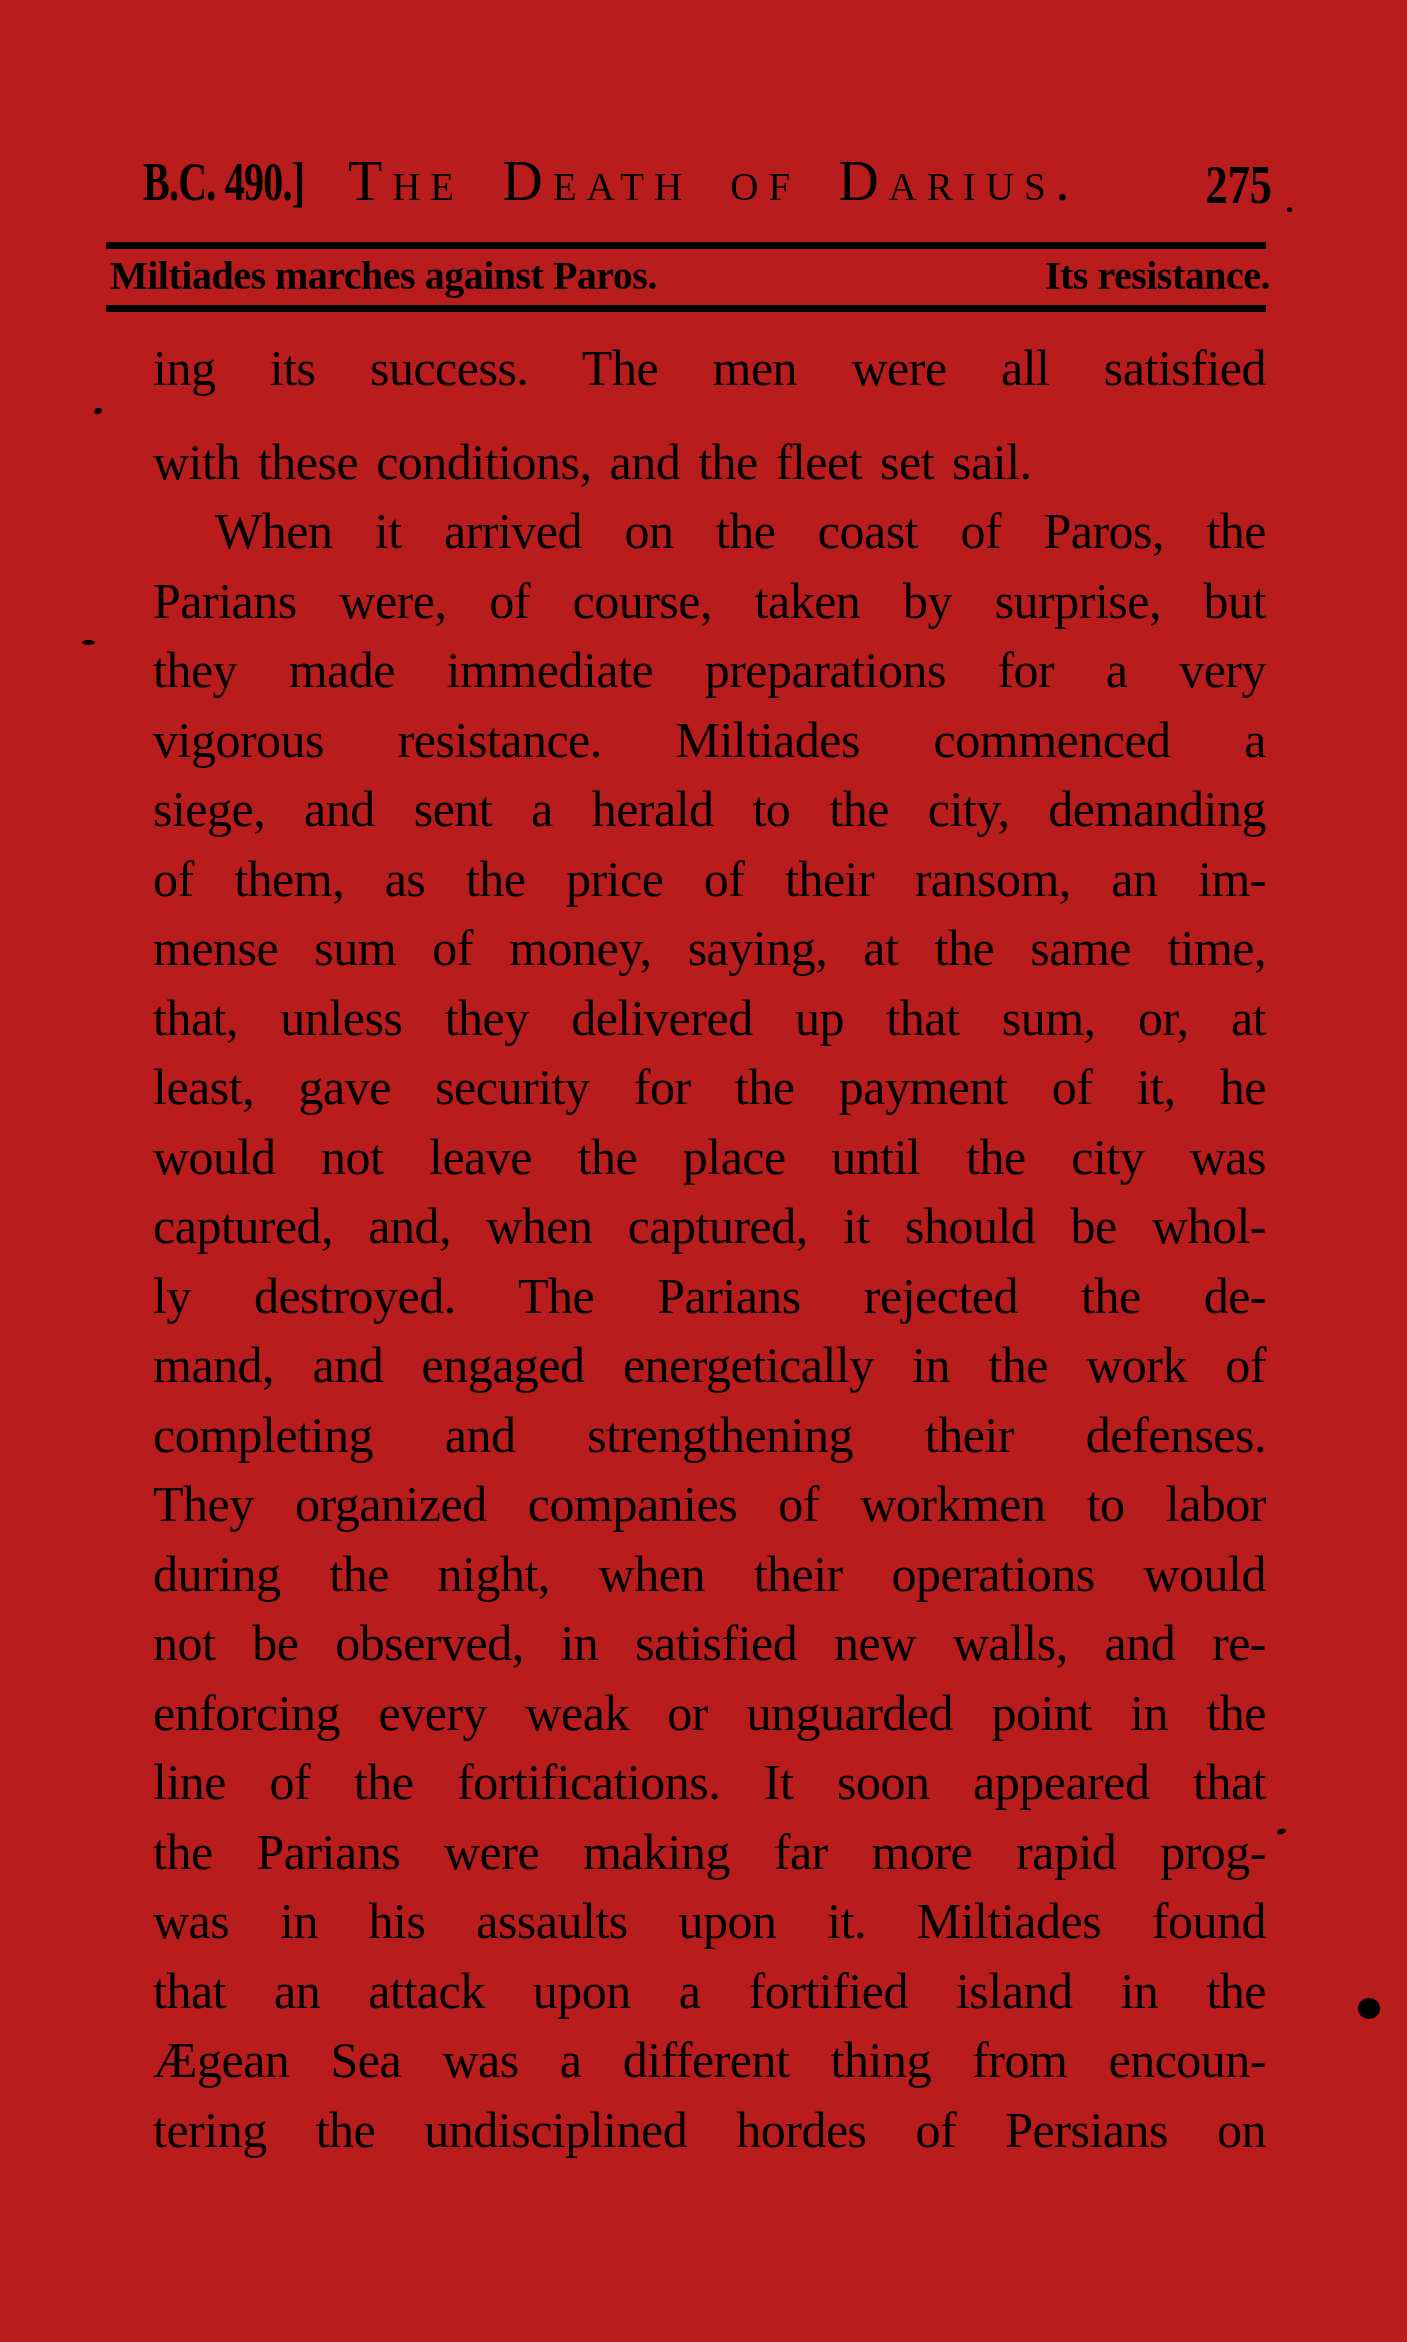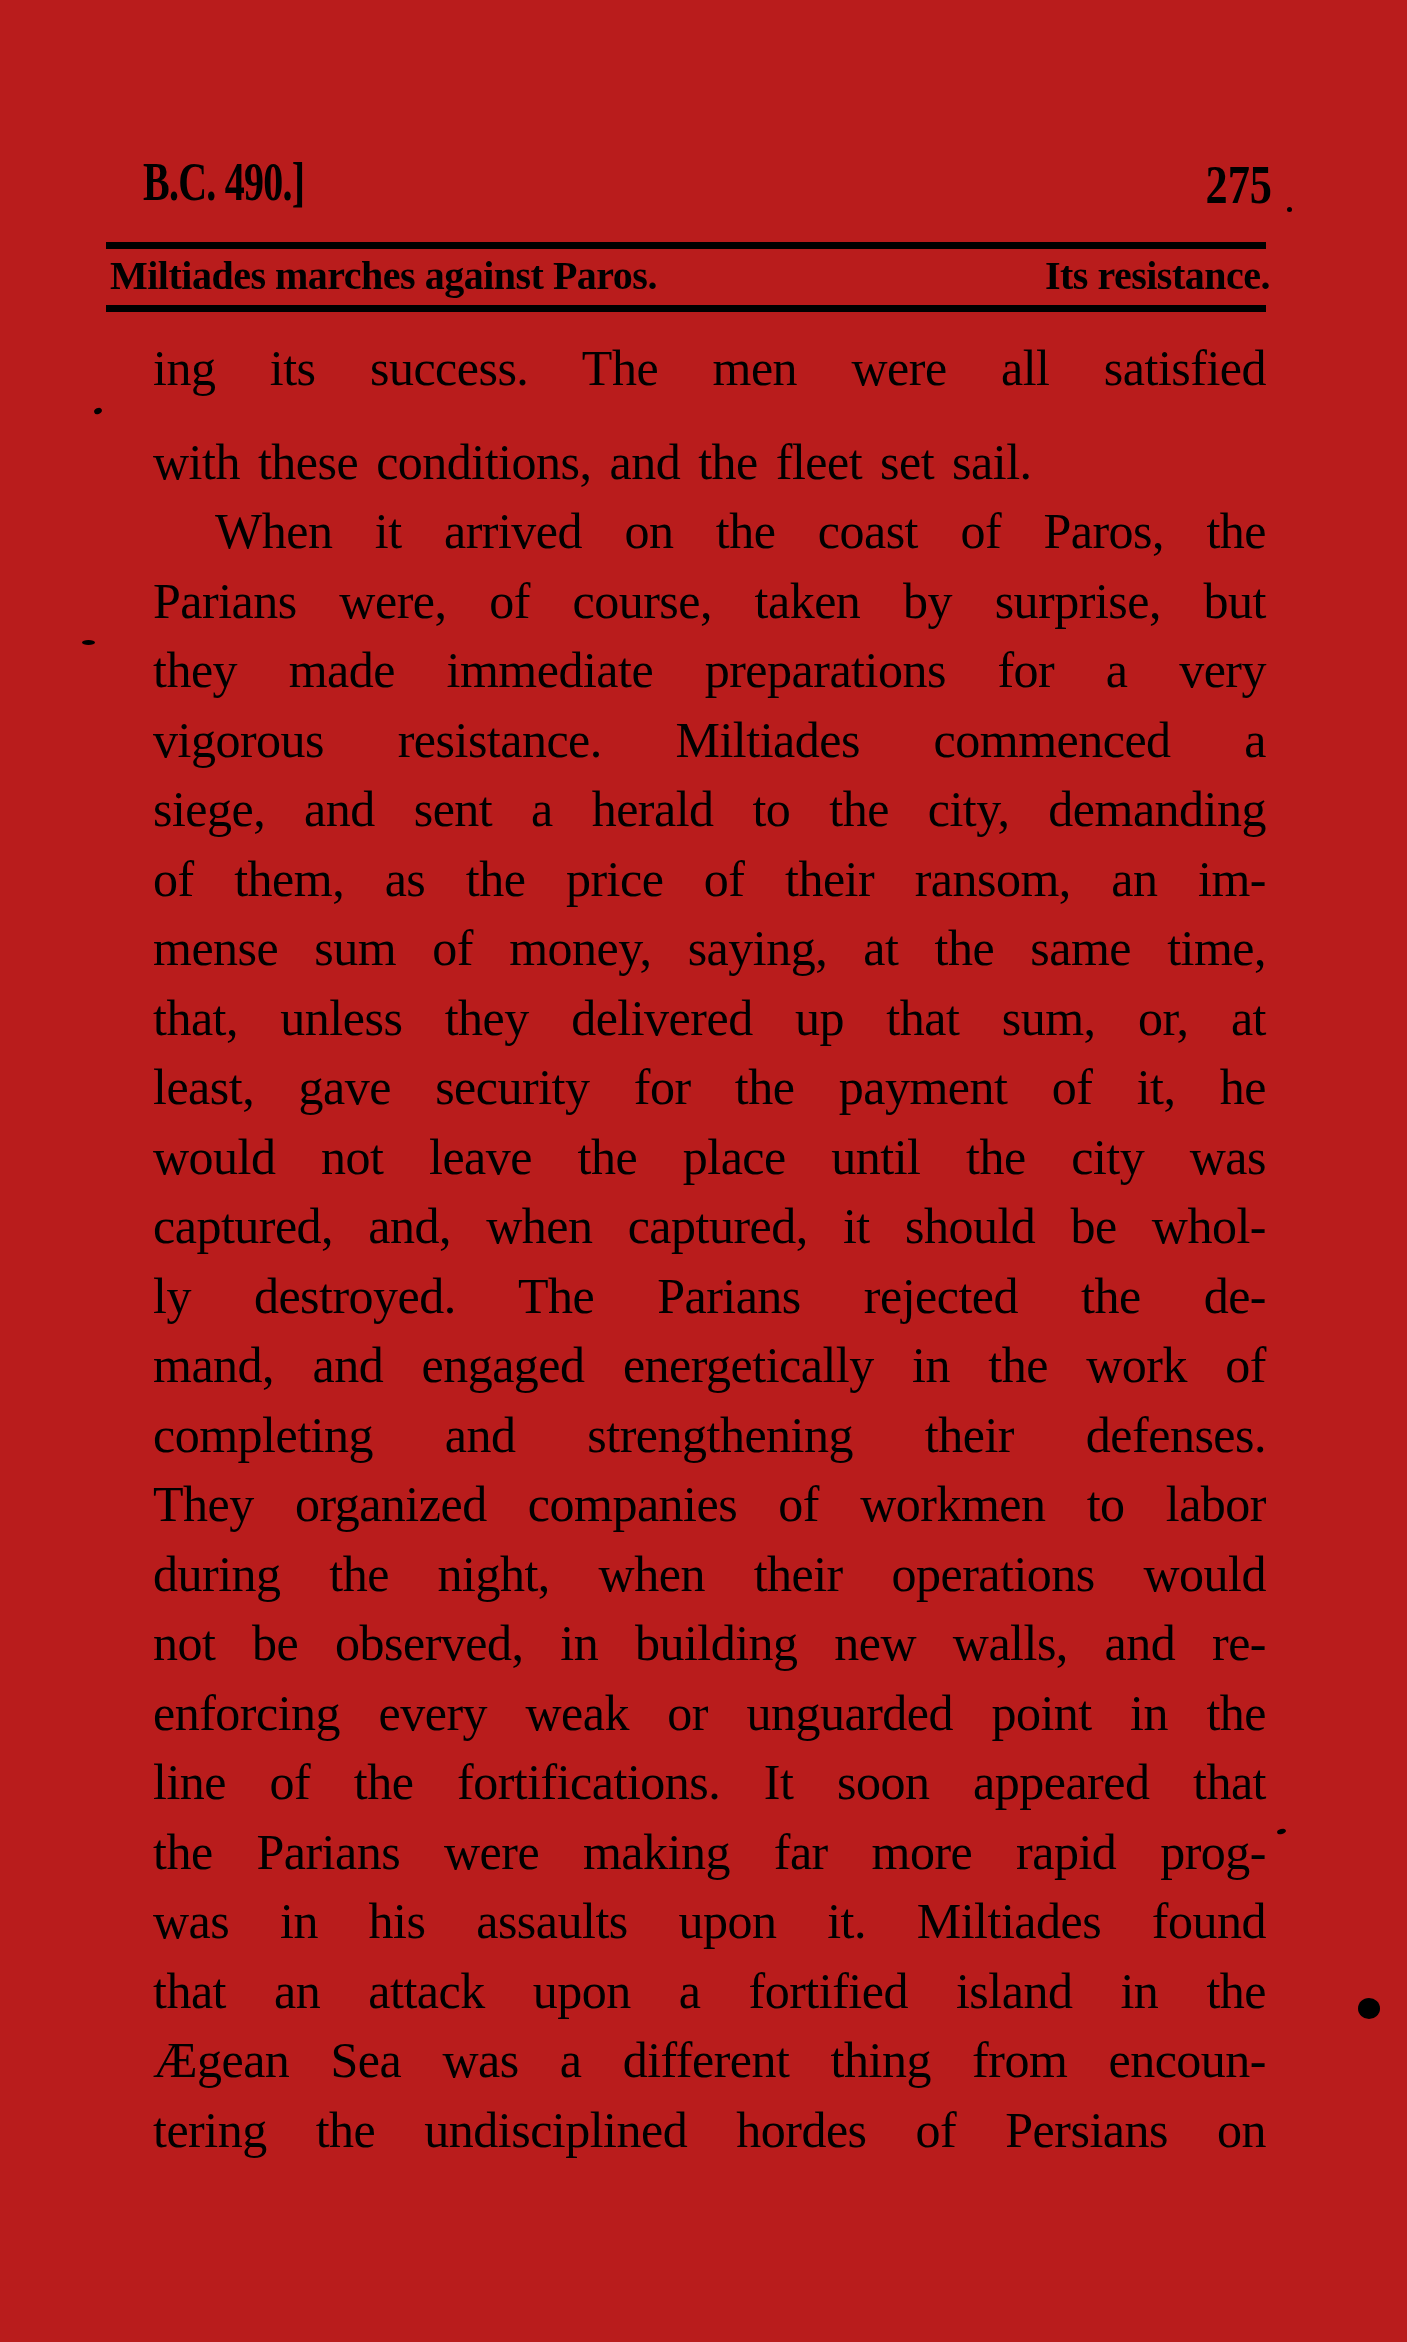--- a/index.html
+++ b/index.html
@@ -81,20 +81,21 @@
   .speck-4{left:1358px;top:1998px;width:22px;height:21px;}
   .speck-5{left:1277px;top:1829px;width:9px;height:5px;transform:rotate(-15deg);}
 </style>
 </head>
 <body>
 
 <div class="page">
 
   <span class="hdr-era">B.C. 490.]</span>
 
+  <span class="hdr-title">The Death of Darius.</span>
 
   <span class="hdr-num">275</span>
 
   <div class="rule rule-top"></div>
 
   <span class="subhead-left">Miltiades marches against Paros.</span>
 
   <span class="subhead-right">Its resistance.</span>
 
   <div class="rule rule-bottom"></div>
@@ -111,21 +112,21 @@
       <div class="line justify">mense sum of money, saying, at the same time,</div>
       <div class="line justify">that, unless they delivered up that sum, or, at</div>
       <div class="line justify">least, gave security for the payment of it, he</div>
       <div class="line justify">would not leave the place until the city was</div>
       <div class="line justify">captured, and, when captured, it should be whol-</div>
       <div class="line justify">ly destroyed. The Parians rejected the de-</div>
       <div class="line justify">mand, and engaged energetically in the work of</div>
       <div class="line justify">completing and strengthening their defenses.</div>
       <div class="line justify">They organized companies of workmen to labor</div>
       <div class="line justify">during the night, when their operations would</div>
-      <div class="line justify">not be observed, in building new walls, and re-</div>
+      <div class="line justify">not be observed, in satisfied new walls, and re-</div>
       <div class="line justify">enforcing every weak or unguarded point in the</div>
       <div class="line justify">line of the fortifications. It soon appeared that</div>
       <div class="line justify">the Parians were making far more rapid prog-</div>
       <div class="line justify">was in his assaults upon it. Miltiades found</div>
       <div class="line justify">that an attack upon a fortified island in the</div>
       <div class="line justify">Ægean Sea was a different thing from encoun-</div>
       <div class="line justify">tering the undisciplined hordes of Persians on</div>
     </div>
 
   <span class="speck speck-1"></span>

